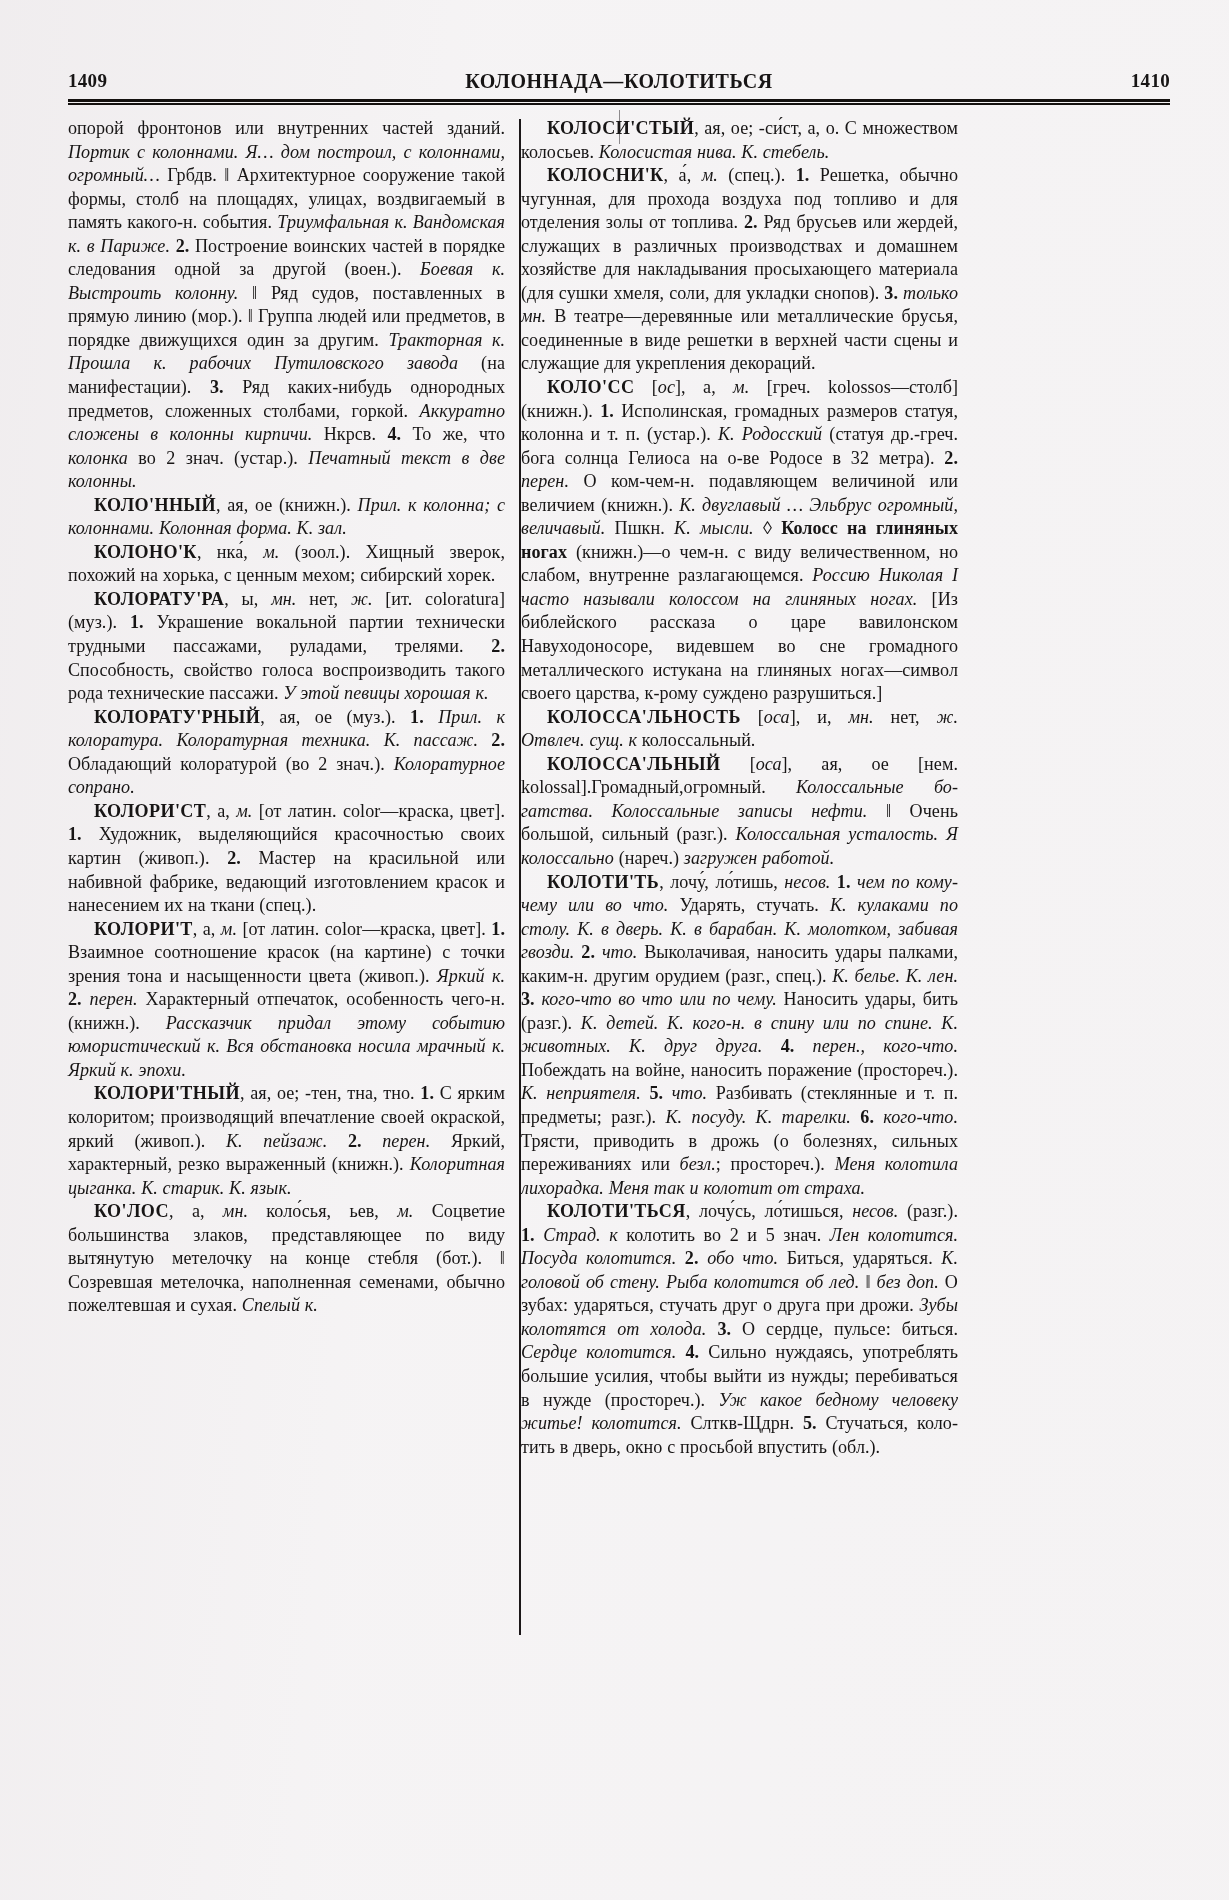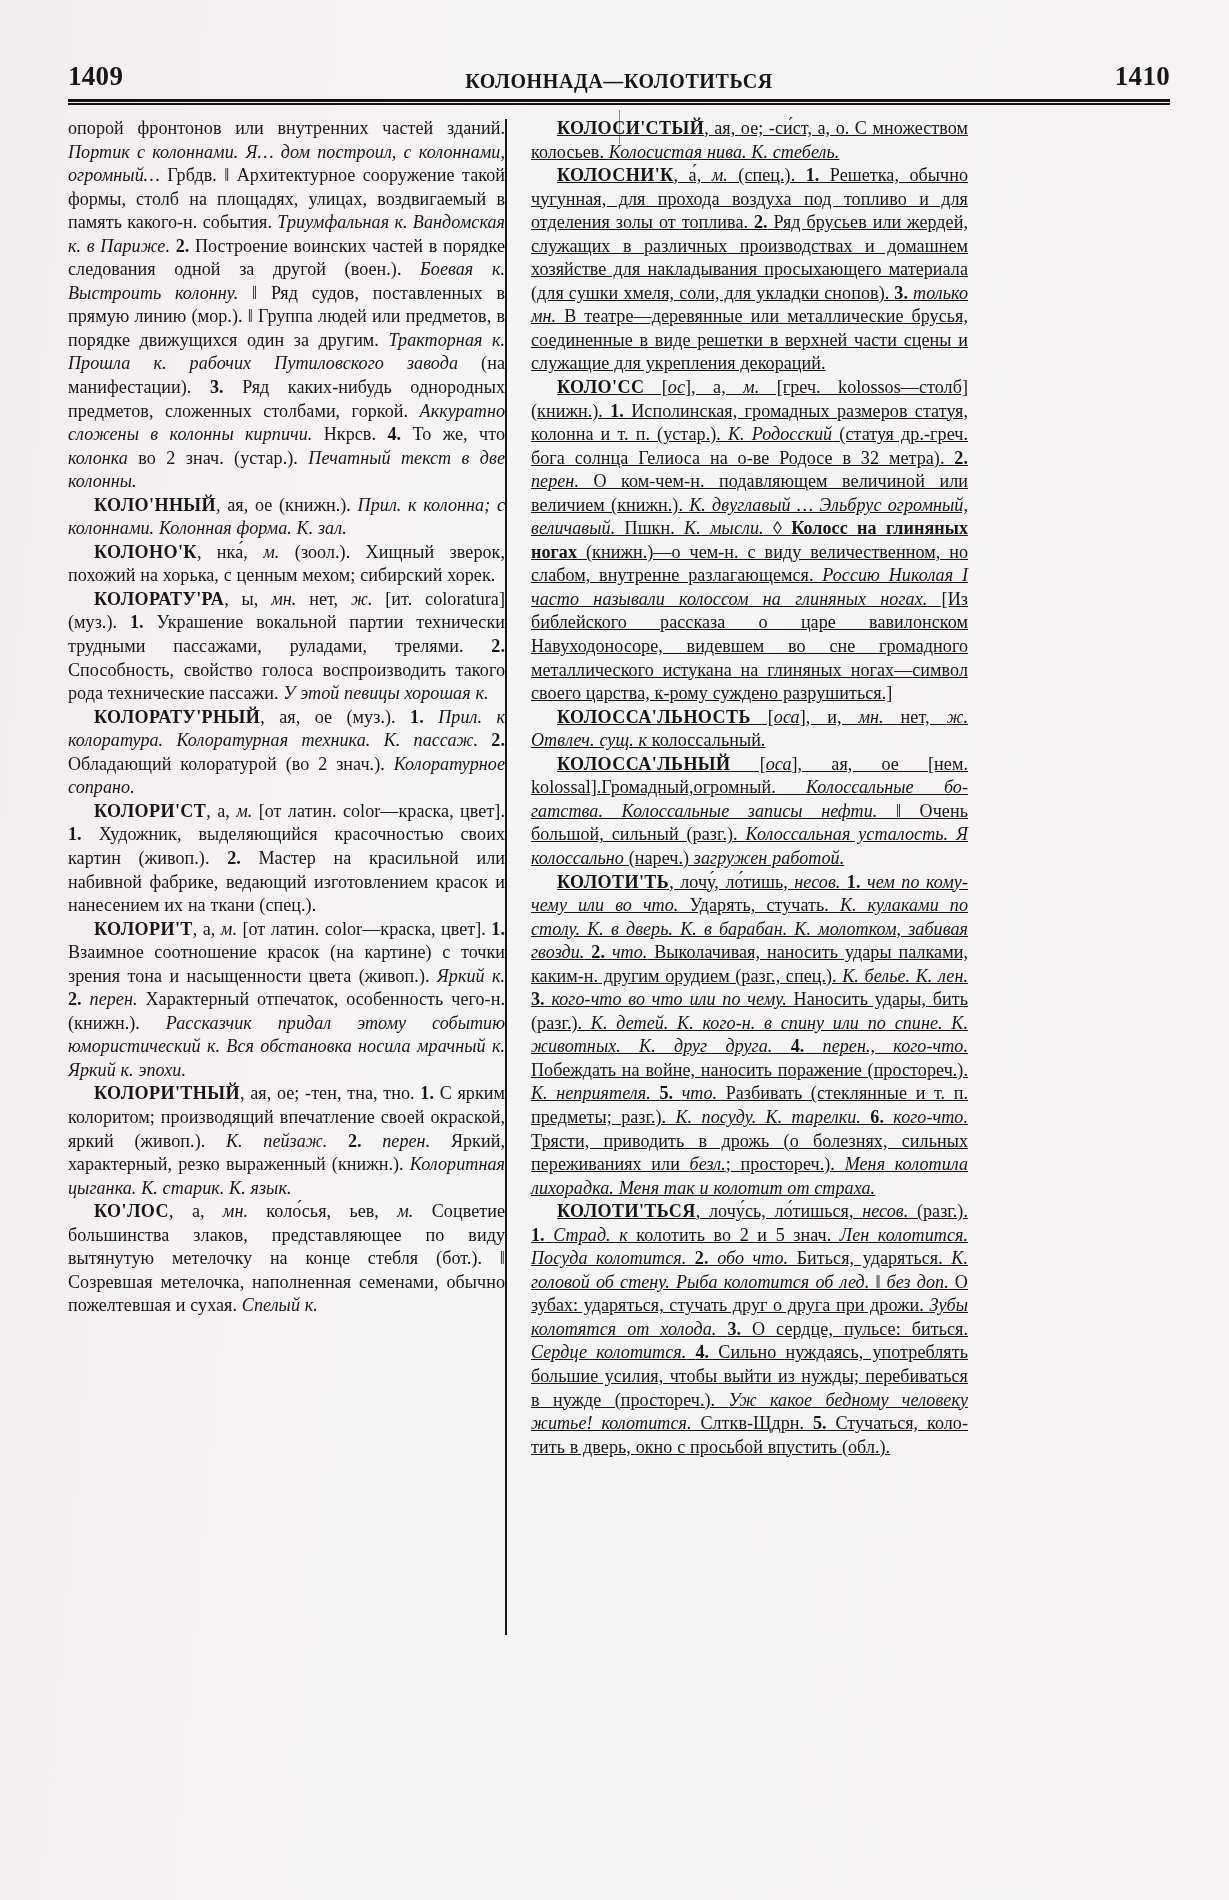--- a/index.html
+++ b/index.html
@@ -37,21 +37,21 @@
   
   .runhead{
     display:flex;
     align-items:flex-end;
     justify-content:space-between;
     font-weight:bold;
     font-size:21px;
     letter-spacing:.3px;
     height:30px;
   }
-  .runhead .folio{font-size:27px;}
+  .runhead .folio{font-size:19px;}
   .runhead .title{
     font-size:20px;
     letter-spacing:.6px;
     transform:translateY(1px);
   }
   .tickmark{
     position:absolute;
     left:50%;
     top:48px;
     width:1px;
@@ -71,22 +71,22 @@
     margin-top:12px;
     display:flex;
     position:relative;
   }
   .col{
     width:437px;
     text-align:justify;
     text-justify:inter-word;
     hyphens:manual;
   }
-  .col.left{}
-  .col.right{padding-left:24px;text-decoration:underline;}
+  .col.left{padding-right:14px;}
+  .col.right{}
   .colrule{
     width:2px;
     background:#1b1718;
     margin:2px 0 0 0;
     flex:0 0 2px;
     height:1516px;
   }
 
   p.entry{
     margin:0;

